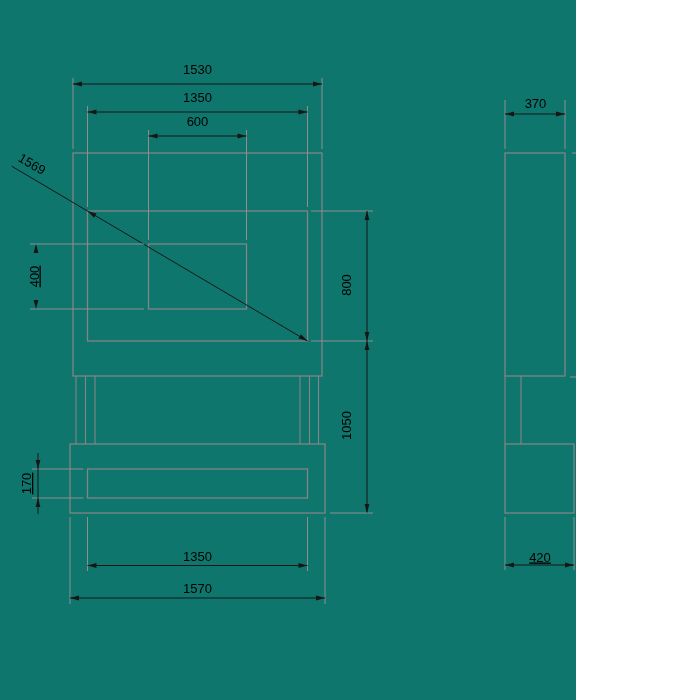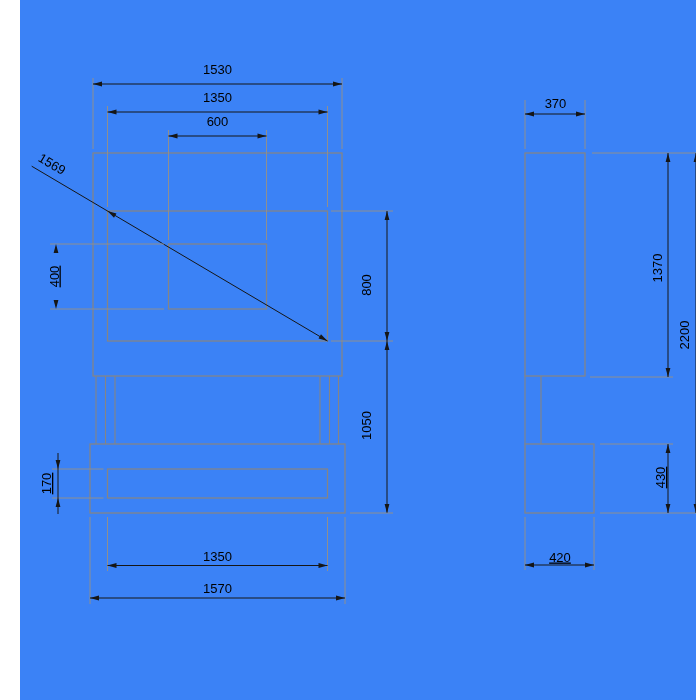--- a/index.html
+++ b/index.html
@@ -1,16 +1,16 @@
 <!DOCTYPE html>
 <html><head>
 <meta charset="utf-8">
 <style>
   html,body{margin:0;padding:0;background:#ffffff;}
-  .canvas{position:relative;width:676px;height:700px;background:#3b82f6;overflow:hidden;margin-left:20px;}
+  .canvas{position:relative;width:576px;height:700px;background:#0f766e;overflow:hidden;}
   svg{display:block;}
   .obj{stroke:#858585;stroke-width:1.25;fill:none;}
   .objline{stroke:#858585;stroke-width:1.1;}
   .ext{stroke:#8f8f8f;stroke-width:1;}
   .dim{stroke:#161616;stroke-width:1;}
   .arr{fill:#161616;stroke:none;}
   text{font-family:"Liberation Sans","DejaVu Sans",sans-serif;font-size:13px;fill:#000;}
   .ul{text-decoration:underline;}
 </style>
 </head>

